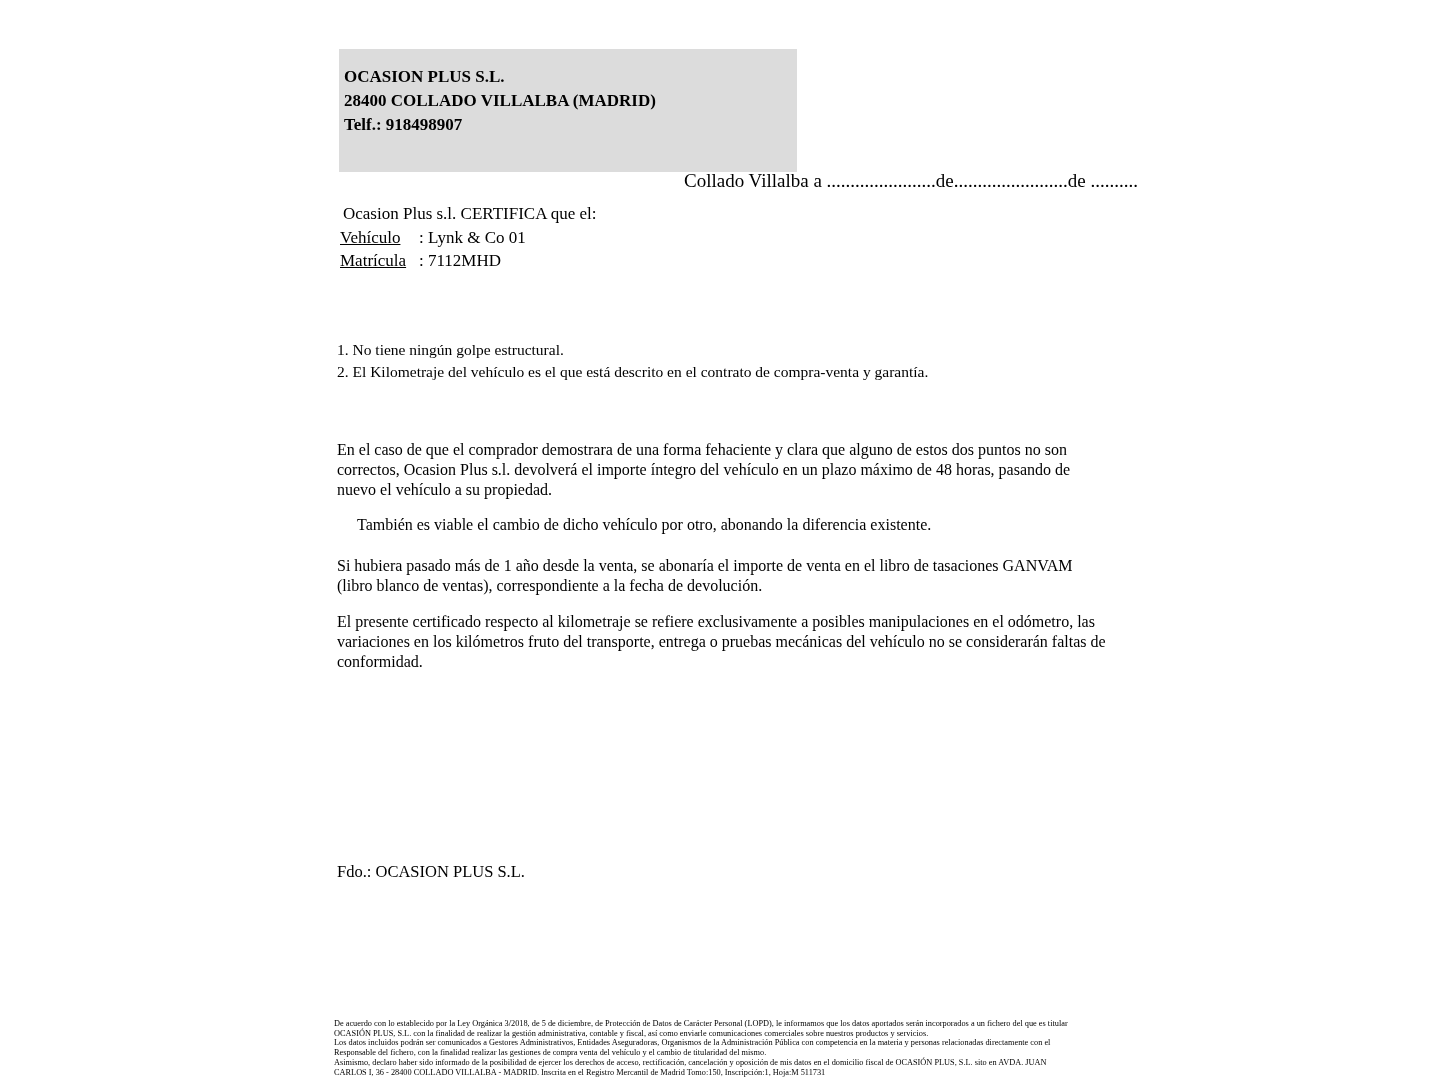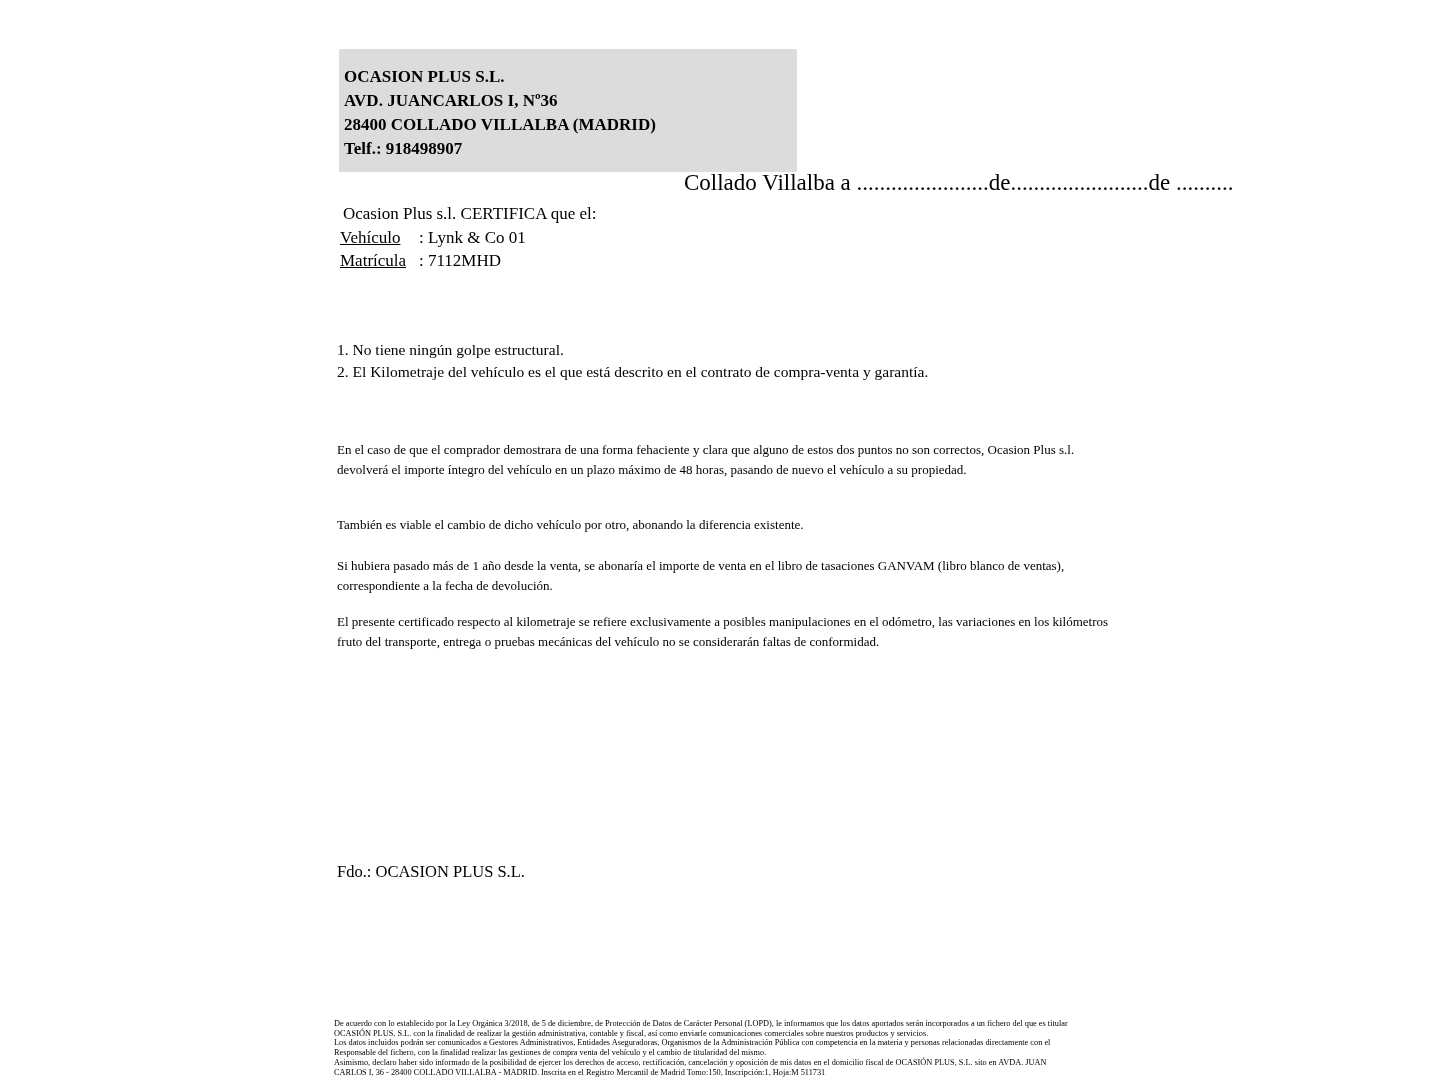--- a/index.html
+++ b/index.html
@@ -27,21 +27,21 @@
     padding: 16px 0 0 5px;
     font-weight: bold;
     font-size: 17px;
     line-height: 24px;
     margin-top: 47px;
   }
   .date-line {
     position: absolute;
     left: 684px;
     top: 170px;
-    font-size: 23px;
+    font-size: 19px;
     white-space: nowrap;
   }
   .cert-block {
     position: absolute;
     left: 340px;
     top: 202px;
     font-size: 17px;
     line-height: 23.5px;
   }
   .cert-intro {
@@ -59,25 +59,25 @@
     left: 337px;
     font-size: 15.5px;
     white-space: nowrap;
   }
   .point-1 { top: 325px; margin-top: 16px; }
   .point-2 { top: 363px; }
   .para {
     position: absolute;
     left: 337px;
     width: 772px;
-    font-size: 13px;
+    font-size: 16px;
     line-height: 20px;
   }
   .para-refund   { top: 440px; }
-  .para-exchange { top: 515px; }
+  .para-exchange { top: 515px; margin-left: 20px; }
   .para-ganvam   { top: 556px; }
   .para-odometer { top: 612px; }
   .signature {
     position: absolute;
     left: 337px;
     top: 862px;
     font-size: 16.5px;
   }
   .legal-footer {
     position: absolute;
@@ -90,21 +90,20 @@
     white-space: nowrap;
   }
 </style>
 </head>
 <body>
 
 <div class="page">
 
   <div class="header-box" style="background: rgb(220, 220, 220);">
     <div>OCASION PLUS S.L.</div>
-    <div>AVD. JUANCARLOS I, Nº36</div>
     <div>28400 COLLADO VILLALBA (MADRID)</div>
     <div>Telf.: 918498907</div>
   </div>
 
   <div class="date-line">Collado Villalba a .......................de........................de ..........</div>
 
   <div class="cert-block">
     <div class="cert-intro">Ocasion Plus s.l. CERTIFICA que el:</div>
     <div>
       <span class="cert-label-wrap"><span class="underlined">Vehículo</span></span><span>: Lynk &amp; Co 01</span>

